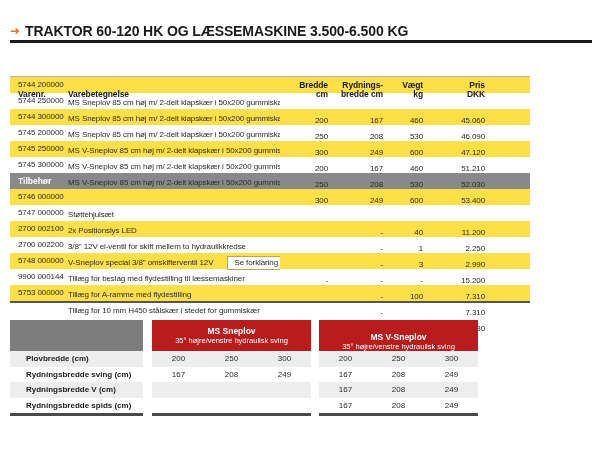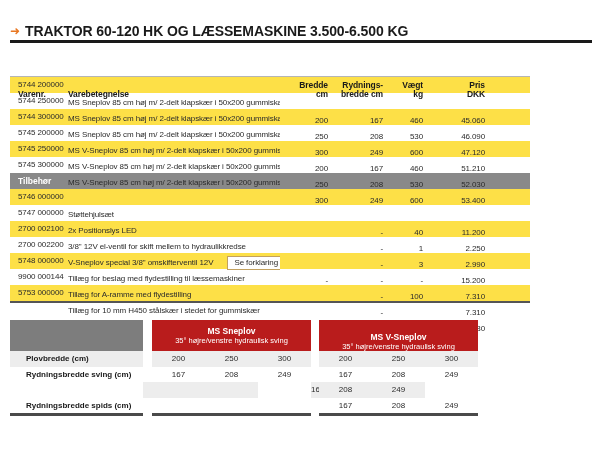--- a/index.html
+++ b/index.html
@@ -232,20 +232,21 @@
         <div></div>
       <div class="s-val s-cell">167</div>
       <div class="s-val s-cell">208</div>
       <div class="s-val s-cell">249</div>
         <div></div>
       <div class="s-val s-cell">167</div>
       <div class="s-val s-cell">208</div>
       <div class="s-val s-cell">249</div>
     </div>
     <div class="srow stripe">
+      <div class="s-label s-cell">Rydningsbredde V (cm)</div>
         <div></div>
       <div class="s-val s-cell"></div>
       <div class="s-val s-cell"></div>
       <div class="s-val s-cell"></div>
         <div></div>
       <div class="s-val s-cell">167</div>
       <div class="s-val s-cell">208</div>
       <div class="s-val s-cell">249</div>
     </div>
     <div class="srow">

